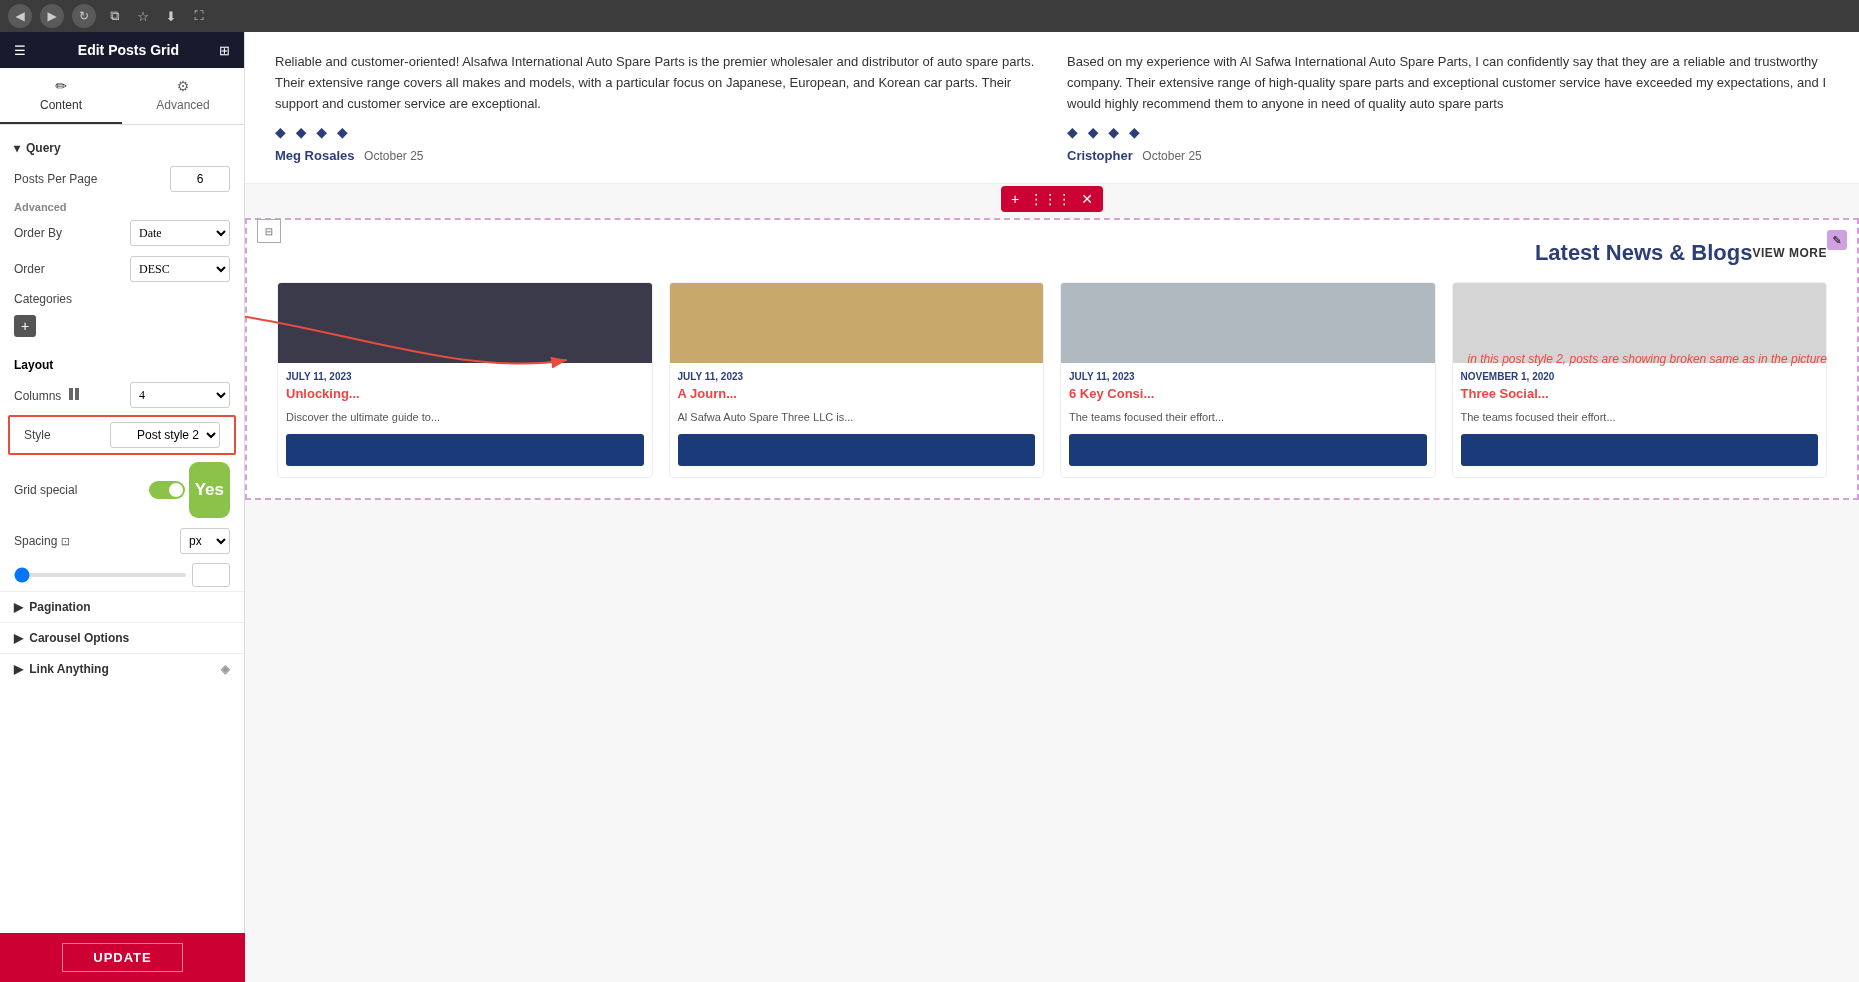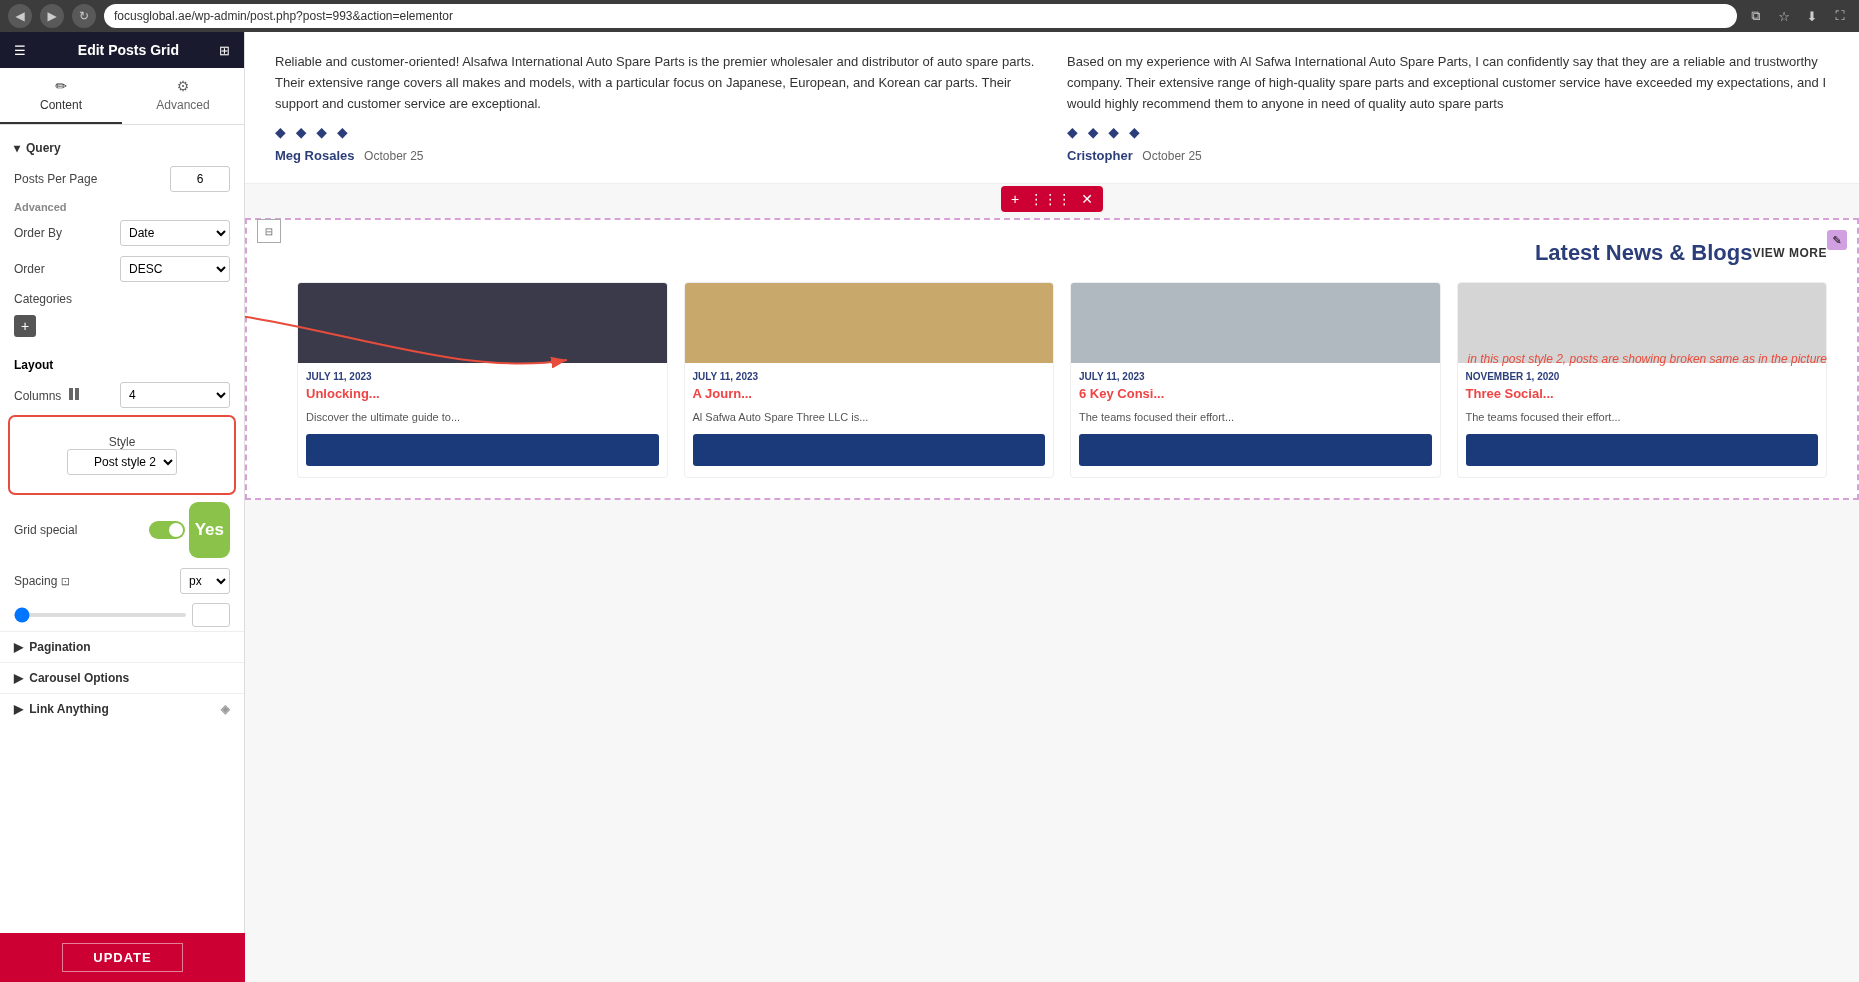--- a/index.html
+++ b/index.html
@@ -58,28 +58,28 @@
     .form-label { font-size: 12px; color: #444; flex: 1; }
     .form-input-wrap { display: flex; align-items: center; gap: 4px; }
     .form-input {
       width: 60px; height: 26px; border: 1px solid #ccc; border-radius: 3px;
       padding: 0 6px; font-size: 12px; text-align: center;
     }
     .form-select {
       height: 26px; border: 1px solid #ccc; border-radius: 3px;
       padding: 0 4px; font-size: 12px; background: #fff; cursor: pointer;
     }
-    .form-select-wide { width: 110px; }
+    .form-select-wide { width: 100px; font-family: Liberation Serif, serif; }
 
     .advanced-label { padding: 4px 14px 2px; font-size: 11px; color: #888; font-weight: bold; }
 
     
     .style-row {
-      padding: 18px 14px; display: flex; align-items: center; justify-content: space-between;
-      border: 2px solid #e74c3c; border-radius: 7px; margin: 2px 8px; flex-direction: column;
+      padding: 5px 14px; display: flex; align-items: center; justify-content: space-between;
+      border: 2px solid #e74c3c; border-radius: 2px; margin: 2px 8px;
     }
 
     
     .toggle-wrap { display: flex; align-items: center; gap: 4px; }
     .toggle {
       width: 36px; height: 18px; background: #8bc34a; border-radius: 9px; position: relative; cursor: pointer;
     }
     .toggle-knob {
       width: 14px; height: 14px; background: #fff; border-radius: 50%;
       position: absolute; top: 2px; right: 2px;
@@ -147,21 +147,21 @@
     .section-top { display: flex; align-items: center; justify-content: flex-end; margin-bottom: 16px; }
     .section-title { font-size: 22px; font-weight: bold; color: #2c3e7a; }
     .view-more-link { font-size: 12px; color: #333; text-decoration: none; font-weight: bold; letter-spacing: 0.5px; }
     .section-indicator {
       position: absolute; top: -1px; left: 10px; background: #fff;
       border: 1px solid #aaa; width: 24px; height: 24px; display: flex; align-items: center;
       justify-content: center; font-size: 10px; color: #666;
     }
 
     
-    .posts-grid { display: grid; grid-template-columns: repeat(4, 1fr); gap: 16px; margin-left: 20px; }
+    .posts-grid { display: grid; grid-template-columns: repeat(4, 1fr); gap: 16px; }
     .post-card { border: 1px solid #eee; border-radius: 4px; overflow: hidden; background: #fff; }
     .post-card-body { padding: 8px; }
     .post-date { font-size: 10px; color: #2c3e7a; font-weight: bold; text-transform: uppercase; margin-bottom: 4px; }
     .post-title { font-size: 13px; font-weight: bold; color: #ef4444; margin-bottom: 6px; line-height: 1.3; }
     .post-excerpt { font-size: 11px; color: #555; line-height: 1.5; margin-bottom: 8px; }
     .post-btn { width: 100%; height: 32px; background: #1a3a7a; border: none; color: #fff; cursor: pointer; border-radius: 3px; }
 
     
     .info-text {
       position: absolute; right: 30px; top: 50%; transform: translateY(-50%);
@@ -197,21 +197,20 @@
     .col-icon { display: inline-flex; gap: 2px; }
     .col-icon span { width: 4px; height: 12px; background: #666; display: inline-block; }
   </style>
 </head>
 <body>
 
 <div class="browser-chrome">
   <button class="browser-nav-btn">◀</button>
   <button class="browser-nav-btn">▶</button>
   <button class="browser-nav-btn">↻</button>
-  <input class="browser-url-bar" readonly="" value="focusglobal.ae/wp-admin/post.php?post=993&amp;action=elementor" style="">
   <div class="browser-actions">
     <button class="browser-action-btn">⧉</button>
     <button class="browser-action-btn">☆</button>
     <button class="browser-action-btn">⬇</button>
     <button class="browser-action-btn">⛶</button>
   </div>
 </div>
 
 <div class="main-wrapper">
 

